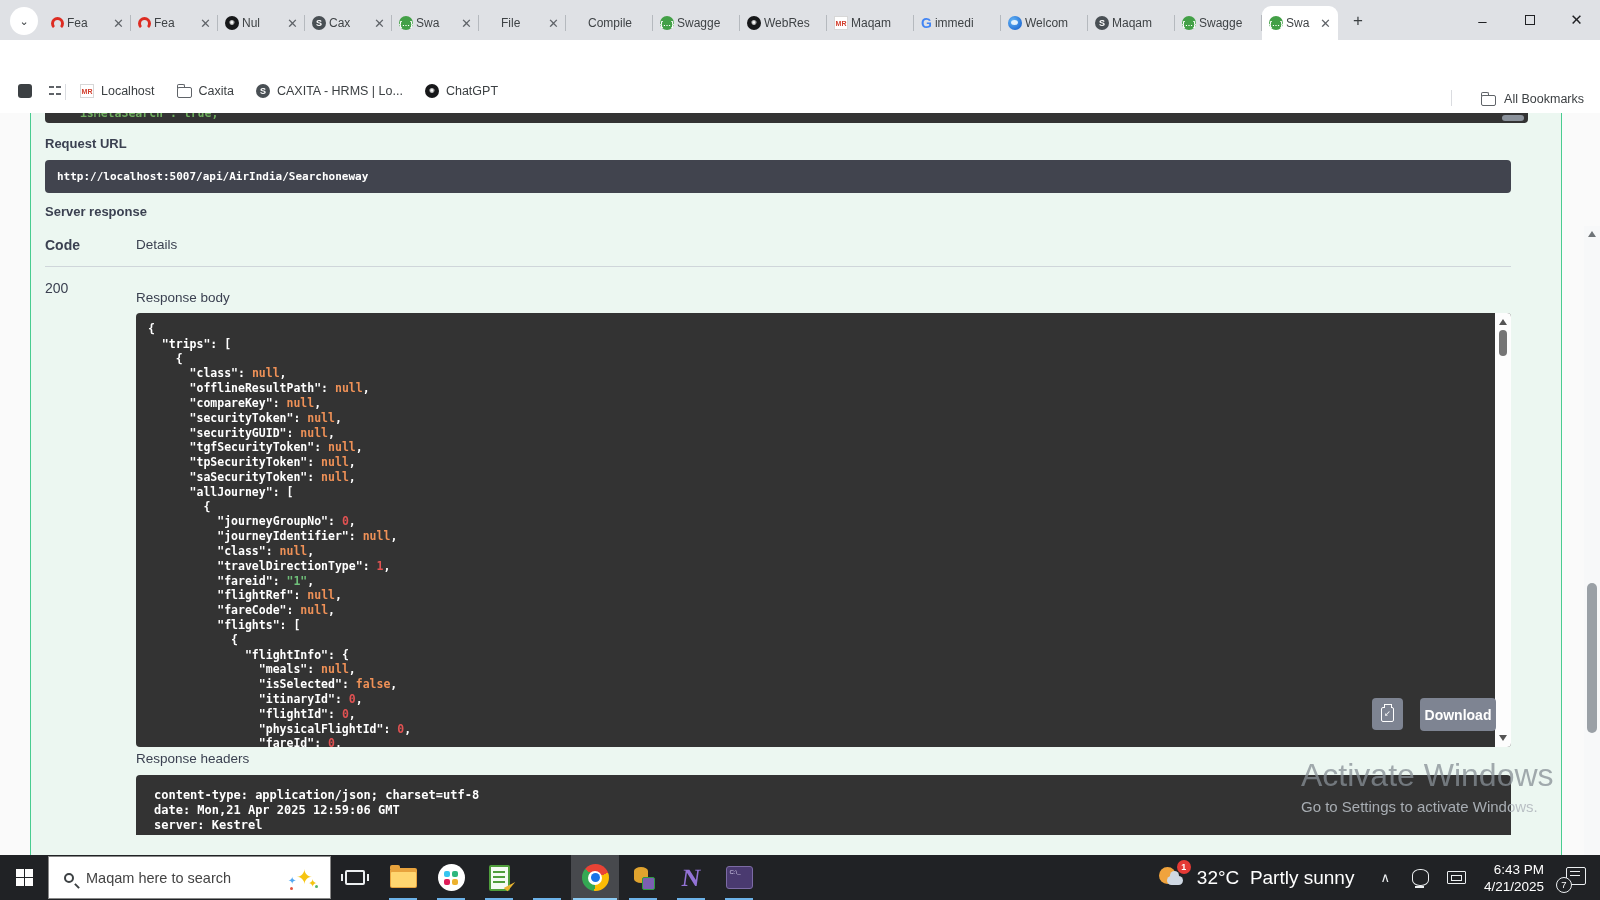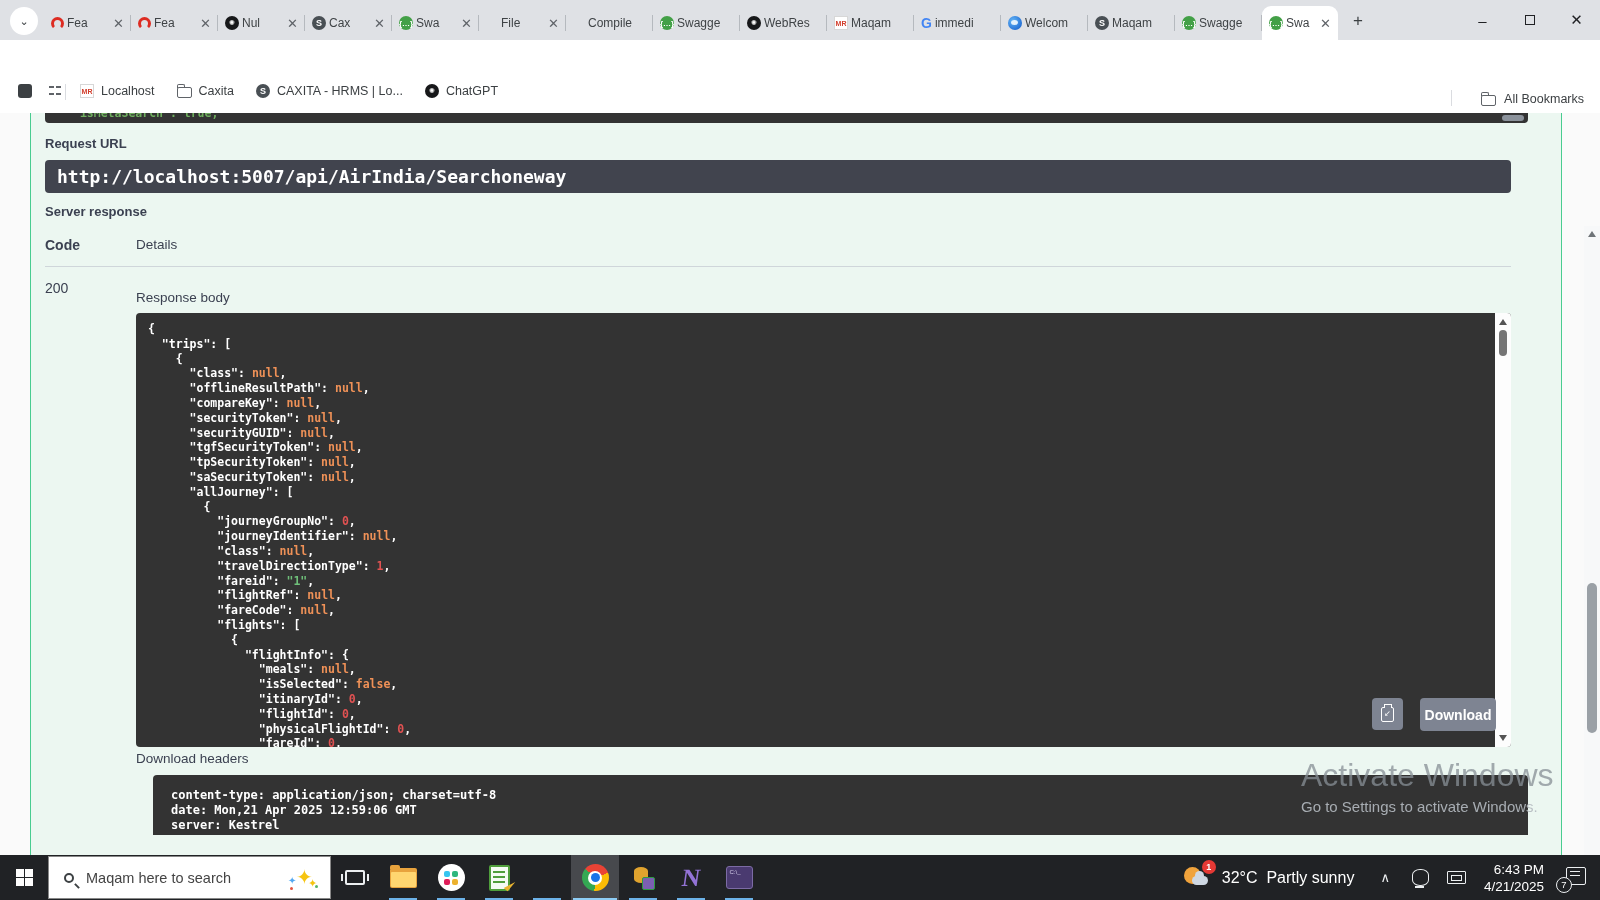--- a/index.html
+++ b/index.html
@@ -66,21 +66,21 @@
 
   
   #page{left:0;top:113px;width:1600px;height:742px;background:#fafafa}
   #opblock{position:absolute;left:30px;top:0;width:1532px;height:742px;background:#ecf7f1;border-left:1px solid #49cc90;border-right:1px solid #49cc90}
   .sw-label{position:absolute;color:#3b4151;font-size:13px;font-weight:bold}
   .sw-label.light{font-weight:normal;font-size:13.5px}
   #partial-code{position:absolute;left:14px;top:0;width:1483px;height:10px;background:#333;border-radius:0 0 4px 4px;overflow:hidden}
   #partial-code .pline{margin:-7px 0 0 28px;font-family:"DejaVu Sans Mono",monospace;font-size:11.5px;font-weight:bold;color:#6fae5f;white-space:pre}
   #partial-scroll{position:absolute;right:4px;top:2px;width:22px;height:6px;border-radius:3px;background:#8b929b}
   #request-url-box{position:absolute;left:14px;top:47px;width:1466px;height:33px;background:#41444e;border-radius:4px;display:flex;align-items:center}
-  #request-url-box .rurl{margin-left:12px;font-family:"DejaVu Sans Mono",monospace;font-size:18px;font-weight:bold;color:#fff}
+  #request-url-box .rurl{margin-left:12px;font-family:"DejaVu Sans Mono",monospace;font-size:11px;font-weight:bold;color:#fff}
   #code-hr{position:absolute;left:14px;top:153px;width:1466px;height:1px;background:#cfd6da}
   #status-code{position:absolute;left:14px;top:167px;color:#3b4151;font-size:14px}
 
   #json-block{position:absolute;left:105px;top:200px;width:1375px;height:434px;background:#333;border-radius:4px;overflow:hidden}
   .codewrap{padding:9px 24px 0 12px}
   .code-line{font-family:"DejaVu Sans Mono",monospace;font-size:11.5px;font-weight:bold;line-height:14.8px;white-space:pre}
   .tok-p{color:#ffffff}.tok-k{color:#ffffff}
   .tok-u{color:#ef9157}.tok-b{color:#ef9157}
   .tok-n{color:#e05252}.tok-s{color:#6fc07a}
   #json-scrollbar{position:absolute;right:0;top:0;width:16px;height:434px;background:#fdfdfd}
@@ -88,21 +88,21 @@
   .sb-up{top:6px;border-bottom:6px solid #555}
   .sb-down{bottom:6px;border-top:6px solid #555}
   #json-thumb{position:absolute;left:4px;top:17px;width:8px;height:26px;border-radius:4px;background:#757575}
 
   #copy-btn{position:absolute;left:1341px;top:585px;width:31px;height:32px;background:#7e8492;border-radius:4px;display:flex;align-items:center;justify-content:center}
   .clipb{width:13px;height:15px;border:1.6px solid #fff;border-radius:2px;position:relative}
   .clipb::before{content:"";position:absolute;left:2px;top:-4px;width:6px;height:3px;border:1.6px solid #fff;border-bottom:none;background:#7e8492}
   .clipb::after{content:"↙";position:absolute;color:#fff;font-size:8px;left:2px;top:1px}
   #download-btn{position:absolute;left:1389px;top:585px;width:76px;height:33px;background:#7e8492;border-radius:4px;color:#fff;font-size:14px;font-weight:bold;display:flex;align-items:center;justify-content:center}
 
-  #headers-block{position:absolute;left:122px;top:662px;width:1375px;height:60px;background:#333;border-radius:4px 4px 0 0;overflow:hidden}
+  #headers-block{position:absolute;left:105px;top:662px;width:1375px;height:60px;background:#333;border-radius:4px 4px 0 0;overflow:hidden}
   #headers-block .codewrap{padding:13px 0 0 18px}
   .hdr-line{font-family:"DejaVu Sans Mono",monospace;font-size:12px;font-weight:bold;line-height:15.2px;color:#fff;white-space:pre}
 
   #watermark{position:absolute;left:1270px;top:644px;z-index:5;pointer-events:none}
   #wm1{font-size:32px;color:#878f96;opacity:.75;font-family:"Liberation Sans",sans-serif}
   #wm2{font-size:15px;color:#b4bac0;opacity:.9;margin-top:4px}
 
   
   #br-scrollbar{position:absolute;left:1584px;top:113px;width:16px;height:742px;background:#f7f8f9}
   #br-thumb{position:absolute;left:3px;top:357px;width:10px;height:150px;border-radius:5px;background:#9aa0a6}
@@ -149,21 +149,21 @@
   .ai-ssms::after{content:"";position:absolute;right:0;bottom:0;width:11px;height:11px;background:#7b5fb2;border-radius:2px;border:1.5px solid #2d9c41}
   .ai-vs{color:#9373d6;font-size:25px;font-weight:bold;font-family:"Liberation Serif",serif;transform:skewX(-8deg)}
   .ai-console{width:27px;height:23px;background:#4a3a70;border:1px solid #7c6ba5;border-radius:3px;color:#d7d0ec;font-size:6px;padding:2px 0 0 3px}
 
   #tray{margin-left:auto;display:flex;align-items:center;color:#fff}
   .weather{position:relative;width:30px;height:28px;margin-right:8px}
   .wsun{position:absolute;left:0;top:3px;width:17px;height:17px;border-radius:50%;background:#f0a33c}
   .wcloud{position:absolute;left:8px;top:12px;width:16px;height:9px;border-radius:6px;background:#cfd8e3}
   .wcloud::before{content:"";position:absolute;left:3px;top:-5px;width:9px;height:9px;border-radius:50%;background:#cfd8e3}
   .wbadge{position:absolute;right:-2px;top:-4px;width:14px;height:14px;border-radius:50%;background:#e53935;color:#fff;font-size:9px;font-weight:bold;display:flex;align-items:center;justify-content:center}
-  .wtext{font-size:16px;margin-right:26px;white-space:nowrap}
+  .wtext{font-size:19px;margin-right:26px;white-space:nowrap}
   .chev{font-size:13px;margin-right:22px;color:#eceff1}
   .trayico1{width:17px;height:17px;border:1.6px solid #eceff1;border-radius:8px/6px;margin-right:18px;position:relative}
   .trayico1::after{content:"";position:absolute;left:2px;bottom:-3px;width:9px;height:2px;background:#eceff1}
   .trayico2{width:19px;height:13px;border:1.6px solid #eceff1;border-radius:1px;margin-right:18px;position:relative}
   .trayico2::after{content:"";position:absolute;left:3px;bottom:2px;width:9px;height:4px;border:1.4px solid #eceff1}
   .clock{text-align:right;font-size:13.5px;line-height:17px;margin-right:16px;white-space:nowrap}
   .notif{position:relative;width:26px;height:22px;margin-right:14px}
   .notif .nico{position:absolute;right:0;top:0;width:20px;height:18px;border:1.8px solid #eceff1;border-radius:2px}
   .notif .nico::before{content:"";position:absolute;left:3px;top:3px;width:10px;height:1.8px;background:#eceff1;box-shadow:0 4px 0 #eceff1}
   .notif .nbadge{position:absolute;left:-4px;bottom:-4px;width:16px;height:16px;border-radius:50%;background:#202225;border:1.6px solid #eceff1;color:#fff;font-size:9.5px;display:flex;align-items:center;justify-content:center}
@@ -377,21 +377,21 @@
         <div id="json-thumb"></div>
         <div class="sb-arrow sb-down"></div>
       </div>
     </div>
 
     <div id="copy-btn">
       <span class="clipb"></span>
     </div>
     <div id="download-btn">Download</div>
 
-    <div class="sw-label light" style="left:105px;top:638px">Download headers</div>
+    <div class="sw-label light" style="left:105px;top:638px">Response headers</div>
     <div id="headers-block">
       <div class="codewrap" id="headers-code">
           <div class="hdr-line">content-type: application/json; charset=utf-8</div>
           <div class="hdr-line">date: Mon,21 Apr 2025 12:59:06 GMT</div>
           <div class="hdr-line">server: Kestrel</div>
           <div class="hdr-line">transfer-encoding: chunked</div>
         </div>
     </div>
 
     <div id="watermark">

